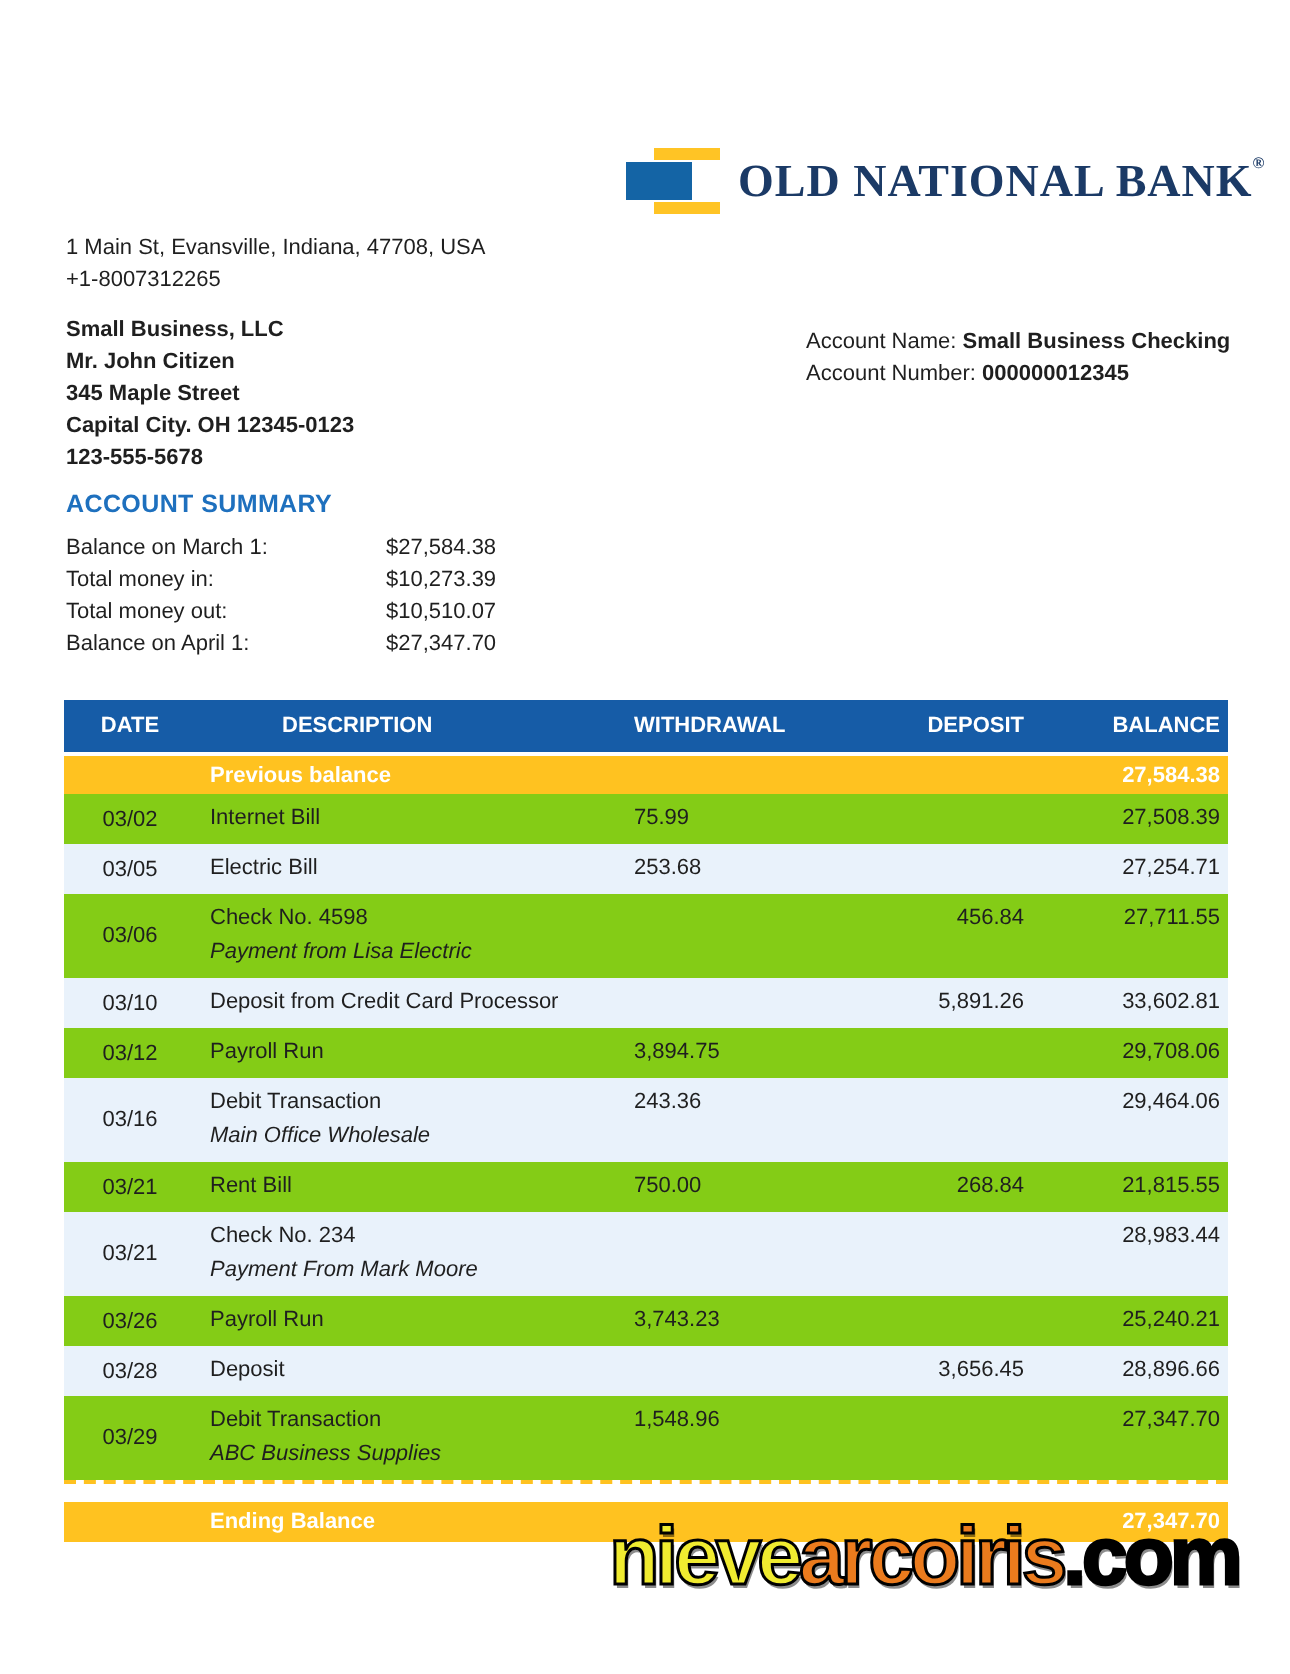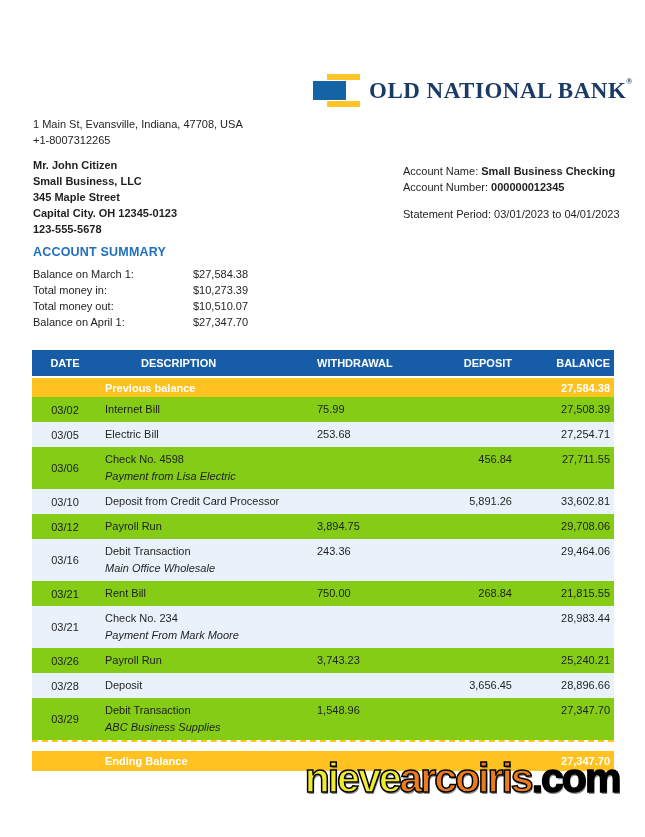--- a/index.html
+++ b/index.html
@@ -85,31 +85,30 @@
   </div>
   <div class="logo-text"><span>OLD NATIONAL BANK</span><sup class="logo-reg">®</sup></div>
 </div>
 
 <div class="bank-address">
   <div>1 Main St, Evansville, Indiana, 47708, USA</div>
   <div>+1-8007312265</div>
 </div>
 
 <div class="customer">
+  <div>Small Business, LLC</div>
   <div>Mr. John Citizen</div>
-  <div>Small Business, LLC</div>
   <div>345 Maple Street</div>
   <div>Capital City. OH 12345-0123</div>
   <div>123-555-5678</div>
 </div>
 
 <div class="acct-info">
   <div><span>Account Name: </span><span class="val">Small Business Checking</span></div>
   <div><span>Account Number: </span><span class="val">000000012345</span></div>
-  <div class="acct-period"><span>Statement Period: </span><span>03/01/2023 to 04/01/2023</span></div>
 </div>
 
 <div class="summary-title">ACCOUNT SUMMARY</div>
 <div class="summary">
   <div class="summary-row">
       <span class="summary-label">Balance on March 1:</span>
       <span>$27,584.38</span>
     </div>
   <div class="summary-row">
       <span class="summary-label">Total money in:</span>

